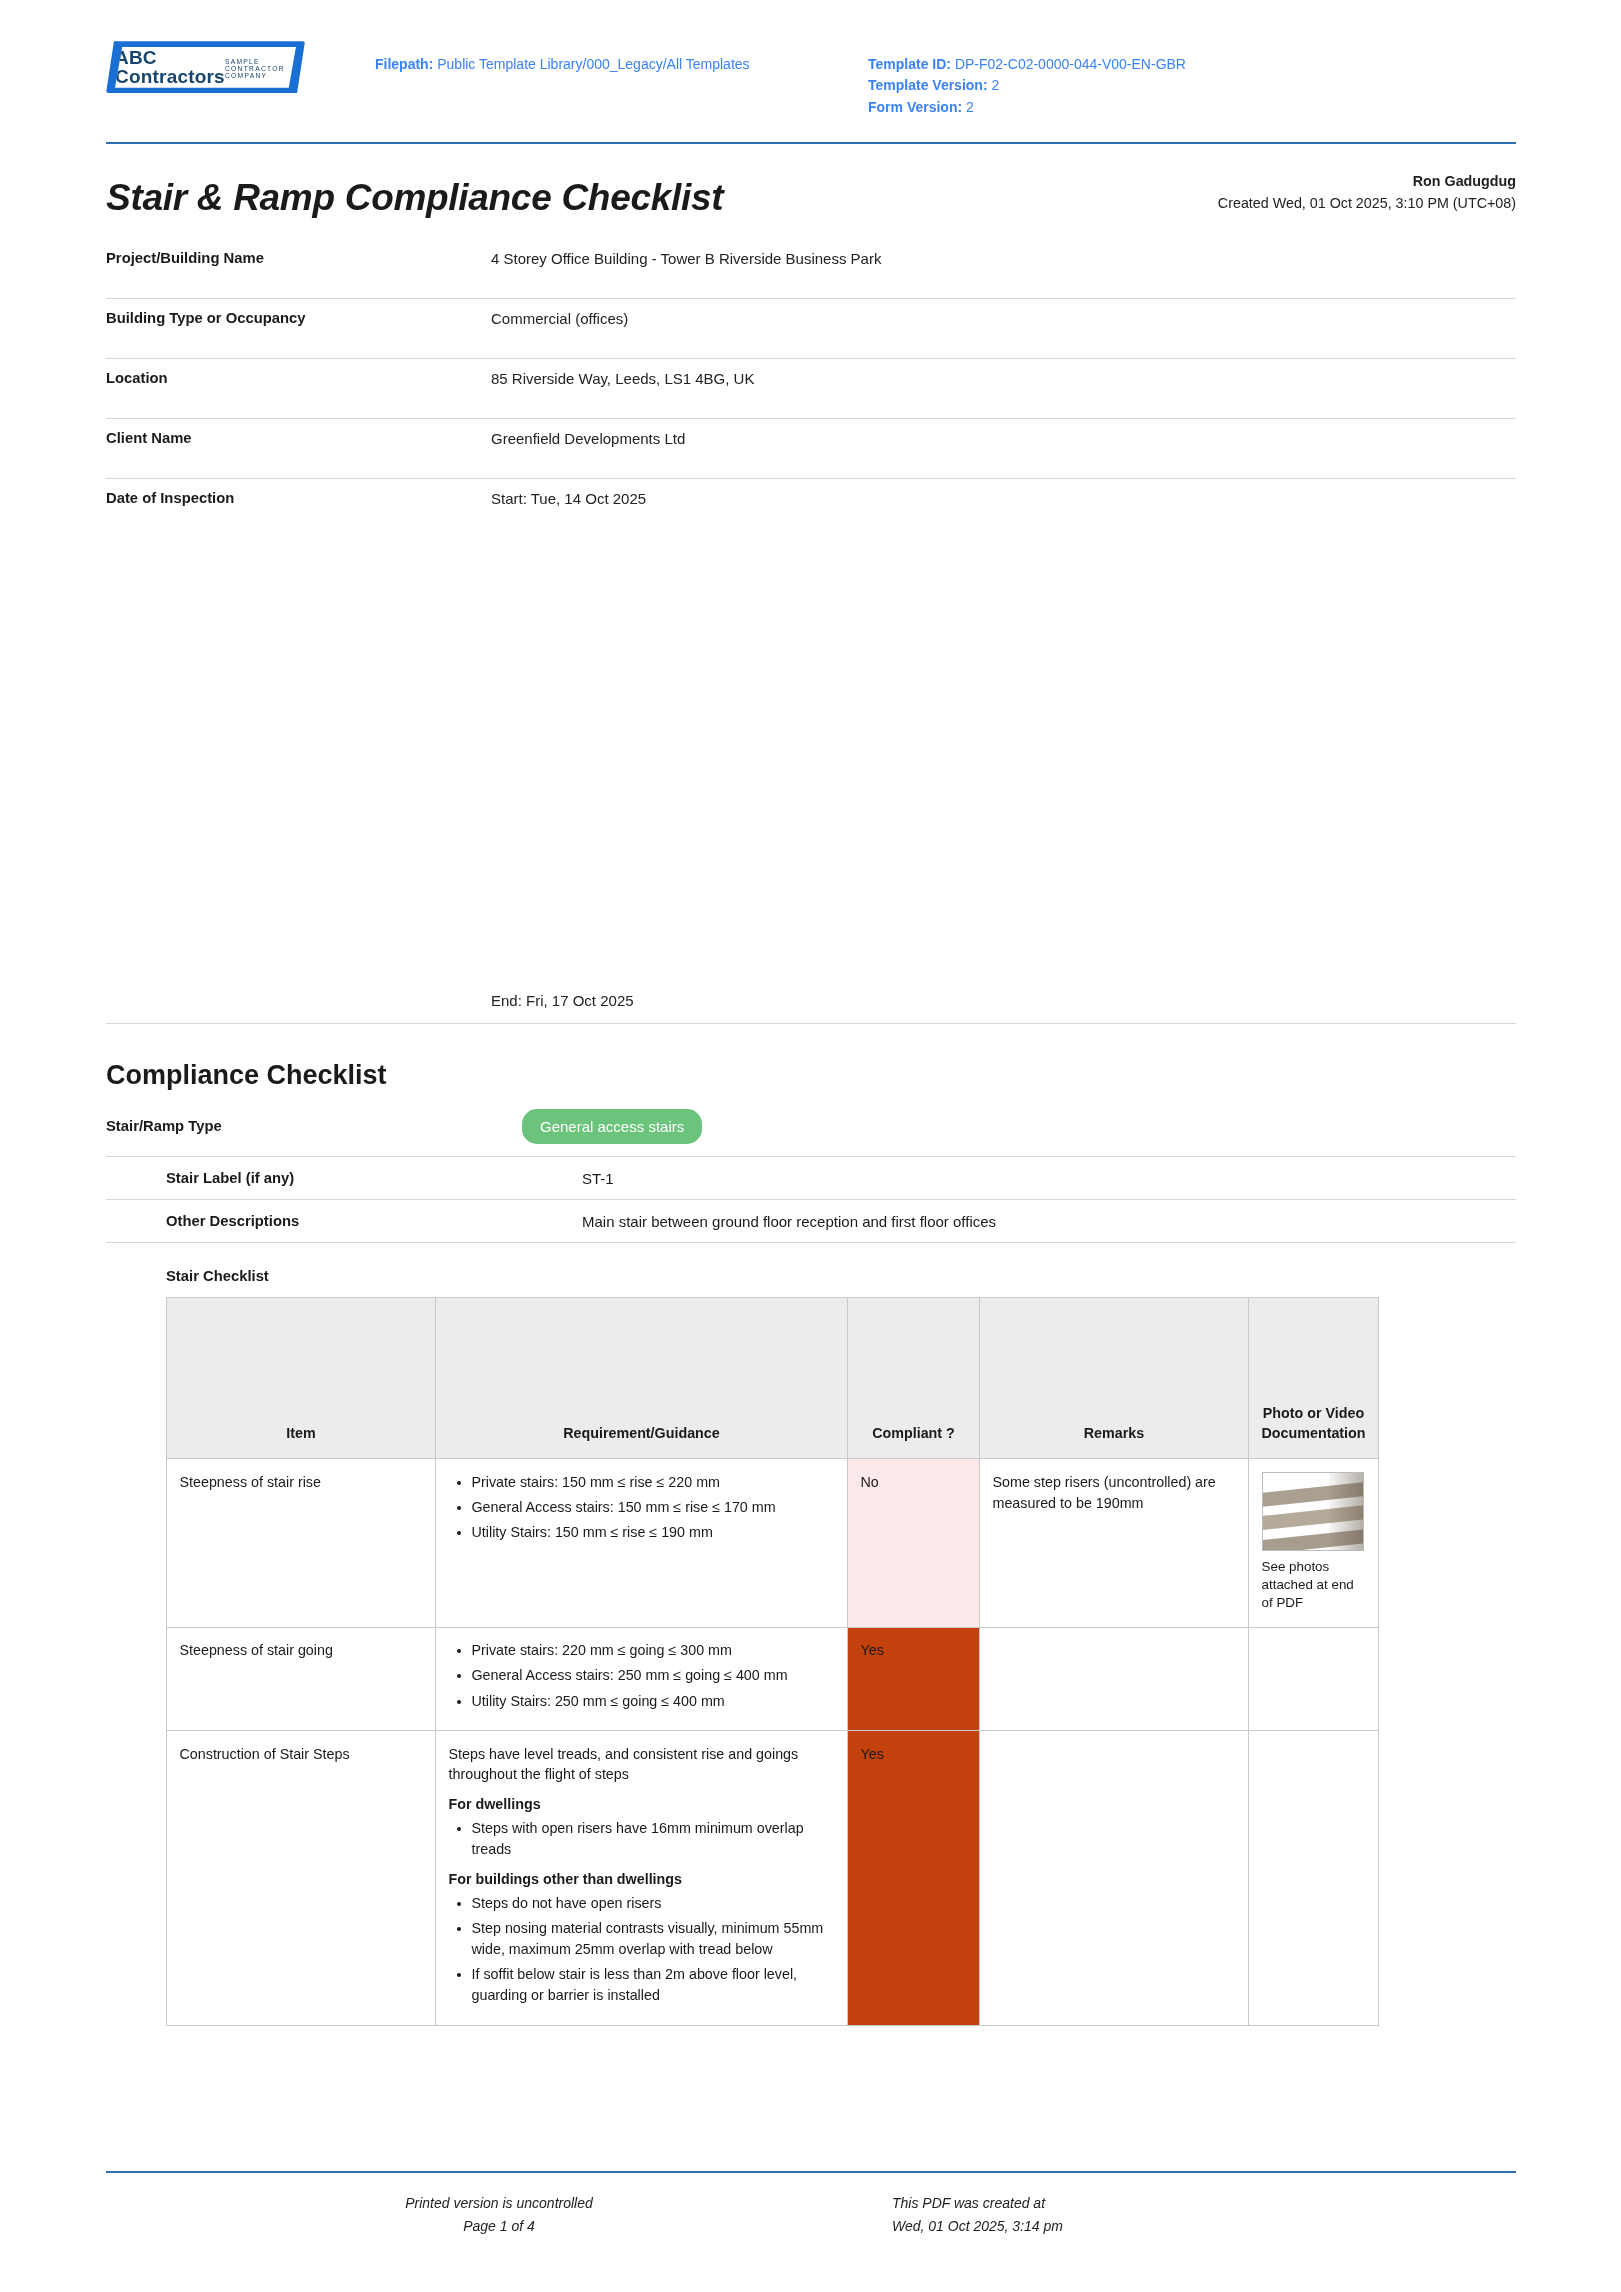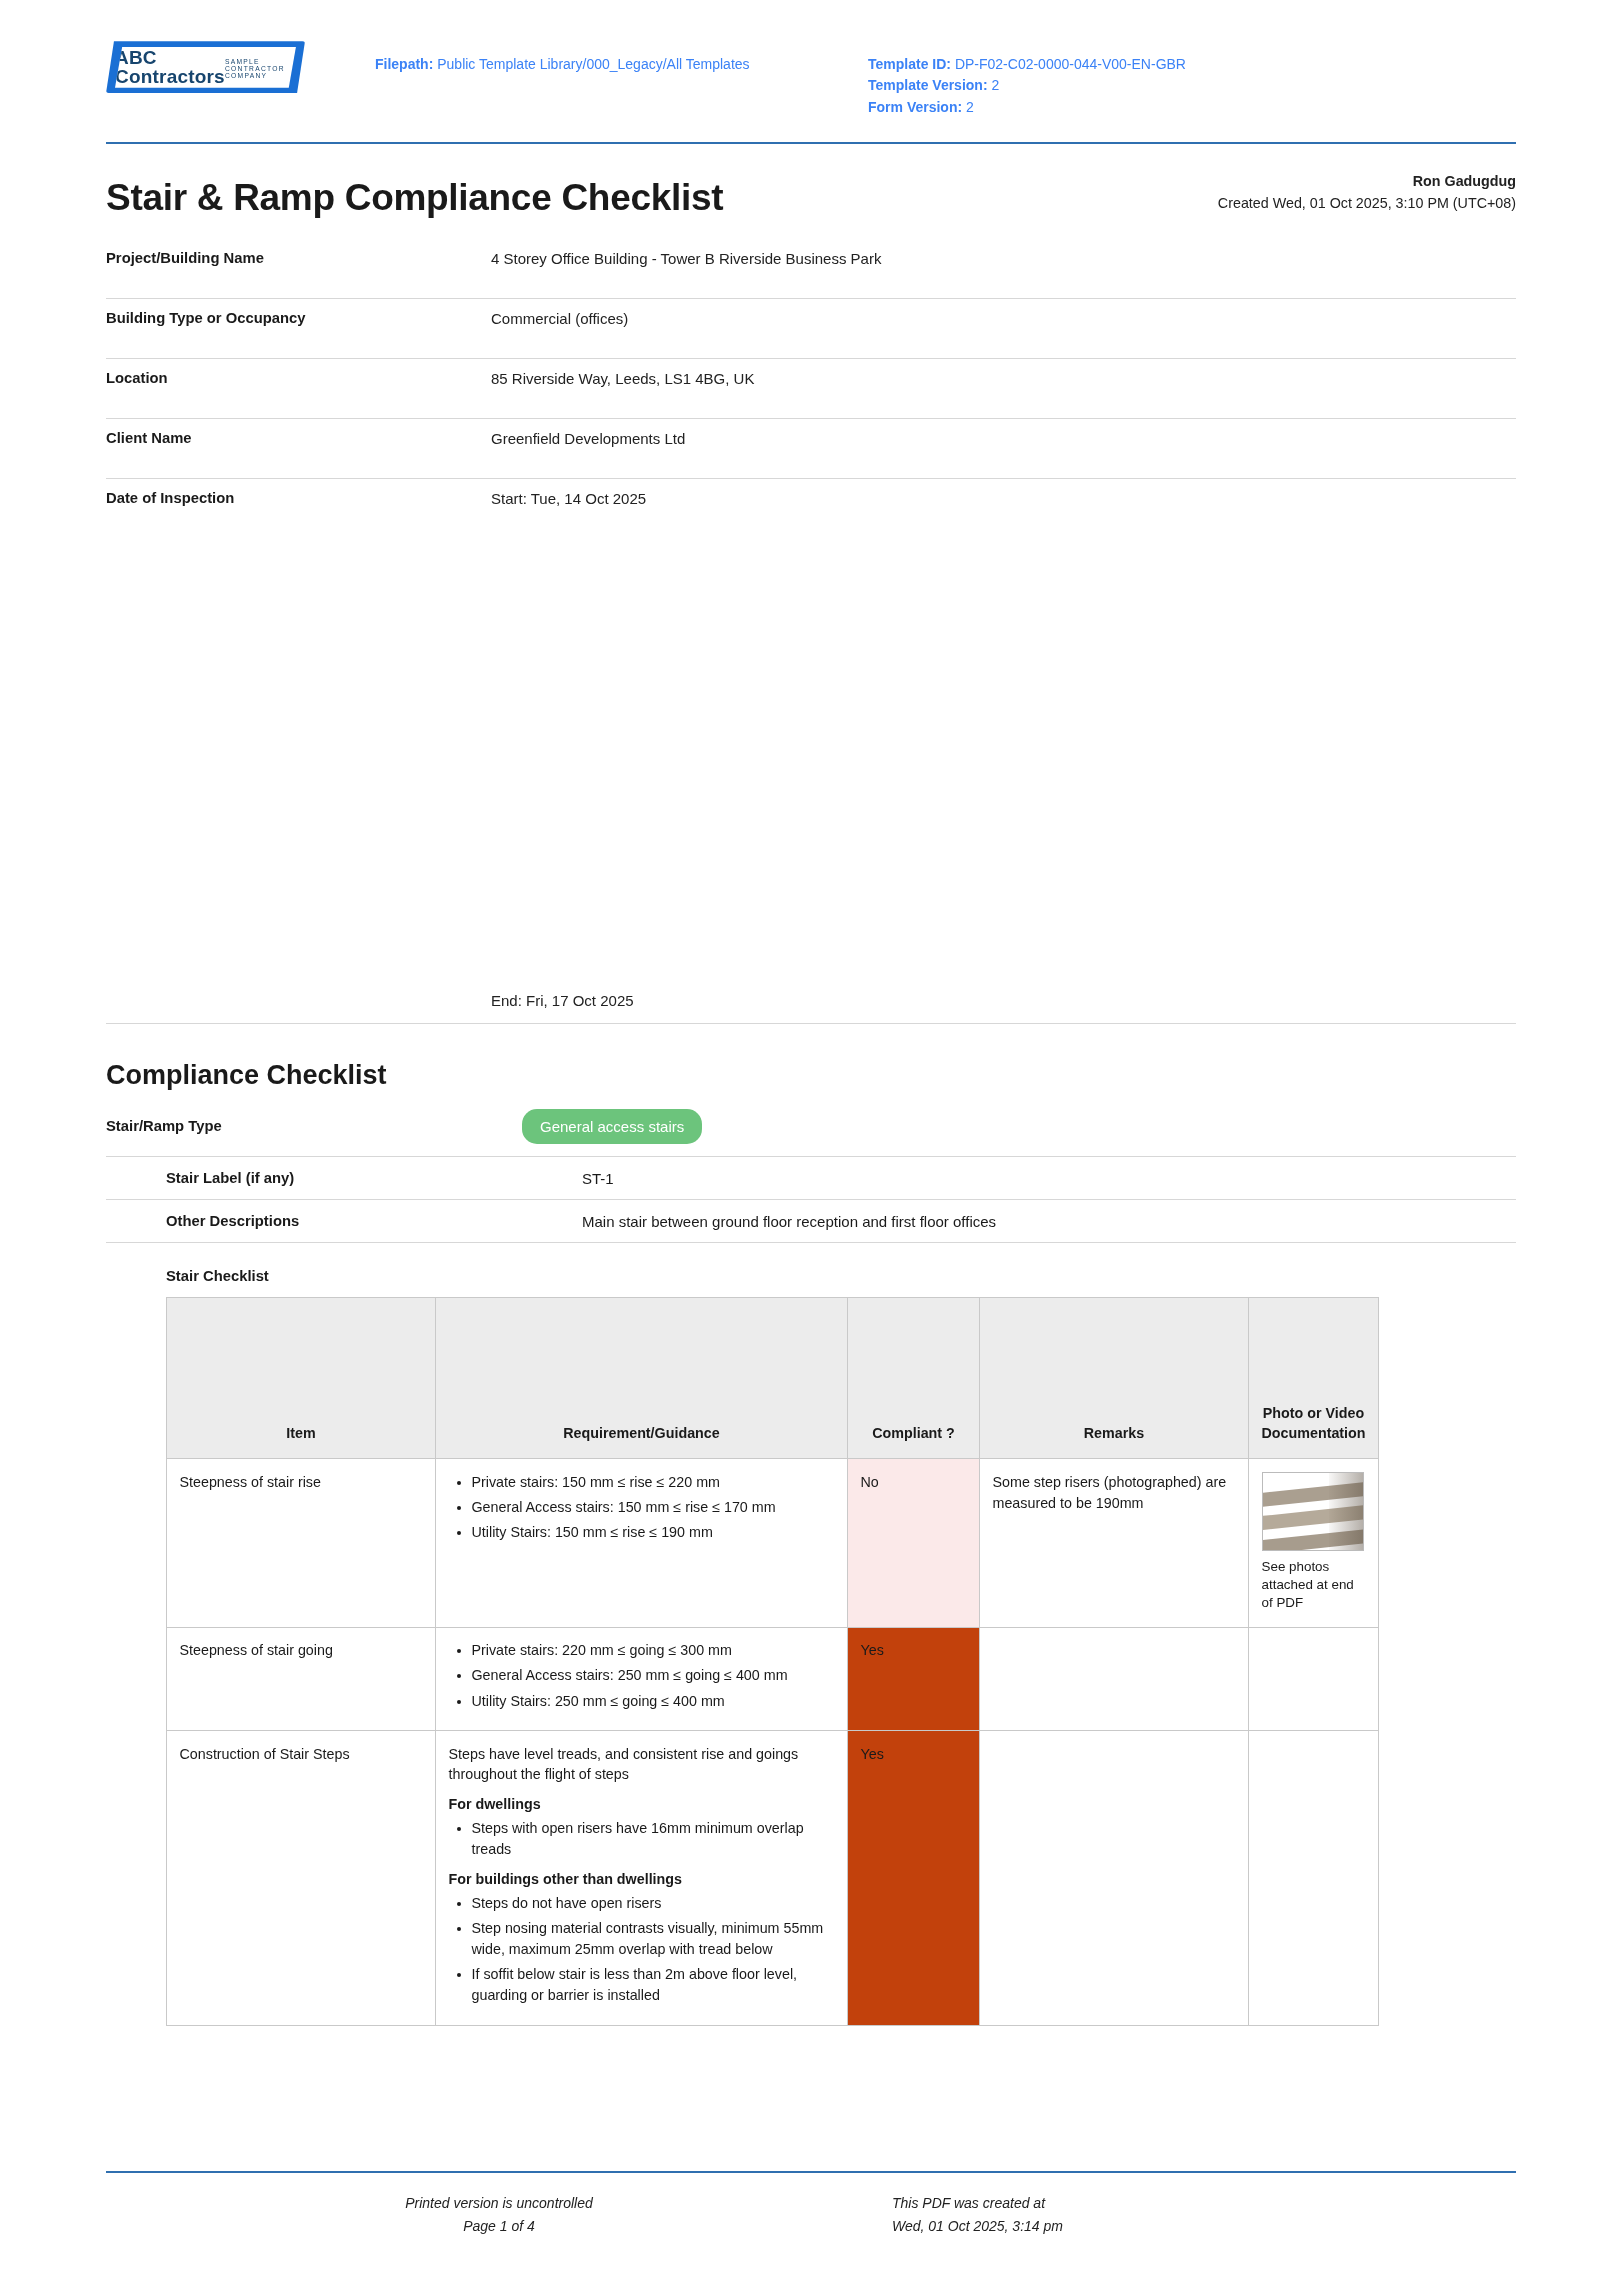--- a/index.html
+++ b/index.html
@@ -96,20 +96,21 @@
     align-items: flex-end;
     justify-content: space-between;
     padding-top: 27px;
   }
   h1.doc-title {
     font-size: 37px;
     font-weight: bold;
     margin: 0;
     letter-spacing: -0.3px;
     color: #1a1a1a;
+    font-style: italic;
   }
   .creator {
     text-align: right;
     font-size: 14.3px;
     line-height: 1.5;
     padding-bottom: 5.4px;
     color: #222;
   }
   .creator .who { font-weight: bold; }
 
@@ -411,21 +412,21 @@
       <tr>
         <td>Steepness of stair rise</td>
         <td>
           <ul>
             <li>Private stairs: 150 mm ≤ rise ≤ 220 mm</li>
             <li>General Access stairs: 150 mm ≤ rise ≤ 170 mm</li>
             <li>Utility Stairs: 150 mm ≤ rise ≤ 190 mm</li>
           </ul>
         </td>
         <td class="cell-no">No</td>
-        <td>Some step risers (photographed) are measured to be 190mm</td>
+        <td>Some step risers (uncontrolled) are measured to be 190mm</td>
         <td>
           <div class="photo-thumb"></div>
           <div class="photo-caption">See photos attached at end of PDF</div>
         </td>
       </tr>
 
       <tr>
         <td>Steepness of stair going</td>
         <td>
           <ul>

